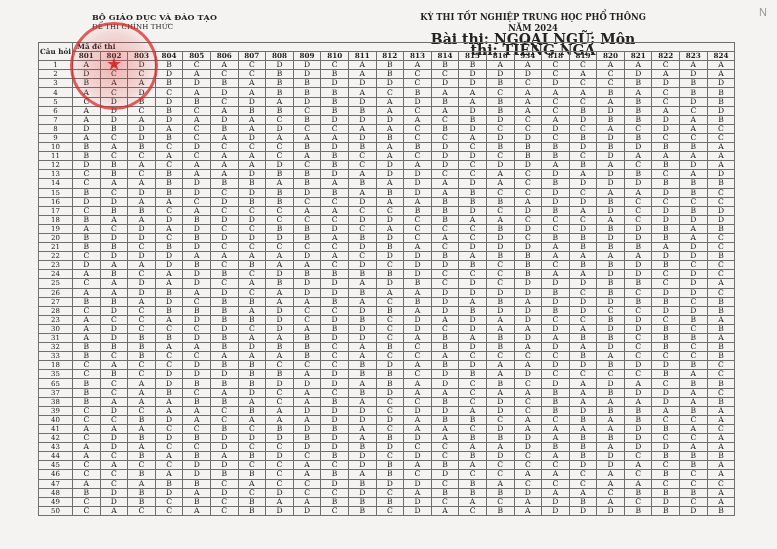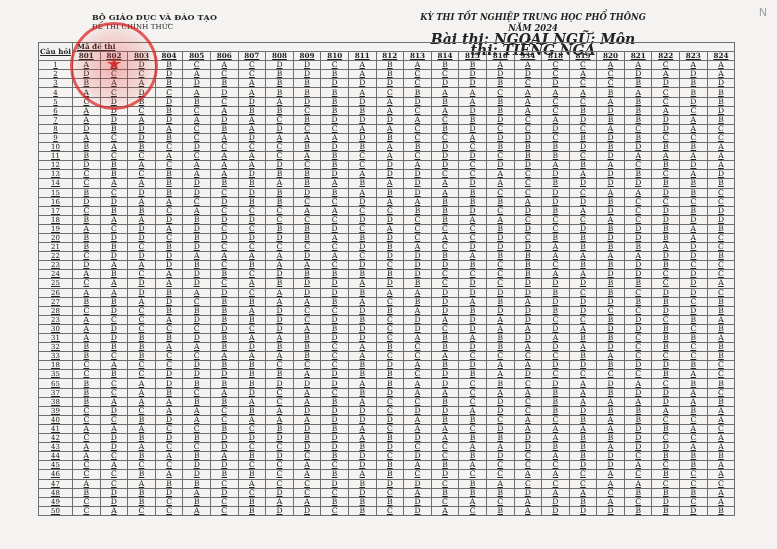--- a/index.html
+++ b/index.html
@@ -7,38 +7,37 @@
     width:777px; height:549px; overflow:hidden;
     background:#f4f3f1;
     font-family:"DejaVu Serif","Liberation Serif",serif;
     color:#222;
     position:relative;
   }
   .page { position:absolute; left:0; top:0; width:777px; height:549px; }
   .corner-mark { position:absolute; right:10px; top:6px; font-size:11px; color:#9a9a9a; font-family:"Liberation Sans",sans-serif; }
   .org { position:absolute; left:92px; top:12px; font-size:8px; font-weight:bold; line-height:10px; letter-spacing:0.1px; }
   .org .sub { font-size:7px; font-weight:normal; }
-  .title { position:absolute; left:418px; top:12px; font-size:8.4px; font-weight:bold; text-align:center; line-height:11px; width:230px;font-style:italic; }
+  .title { position:absolute; left:418px; top:12px; font-size:8.4px; font-weight:bold; text-align:center; line-height:11px; width:230px; }
   .title .l1 { display:block; }
   .title .l2 { display:block; font-size:14px; }
   .stamp {
     position:absolute; left:70px; top:22px; width:88px; height:88px; border-radius:50%;
     border:3px solid rgba(220,40,40,0.75); box-sizing:border-box;
     background:radial-gradient(circle, rgba(230,60,60,0.35) 0%, rgba(230,60,60,0.15) 55%, rgba(230,60,60,0.05) 70%, transparent 72%);
     pointer-events:none;
   }
   .stamp::after {
     content:"★"; position:absolute; left:33px; top:28px; font-size:18px; color:rgba(215,35,35,0.85);
   }
   table.answers {
     position:absolute; left:38px; top:42px;
     border-collapse:collapse;
     font-size:7.6px;
     table-layout:fixed;
-    text-decoration:underline;
   }
   table.answers td, table.answers th {
     border:1px solid #6f6f6f;
     text-align:center;
     padding:0;
     height:8.1px;
     line-height:8px;
     font-weight:normal;
     overflow:hidden;
   }

